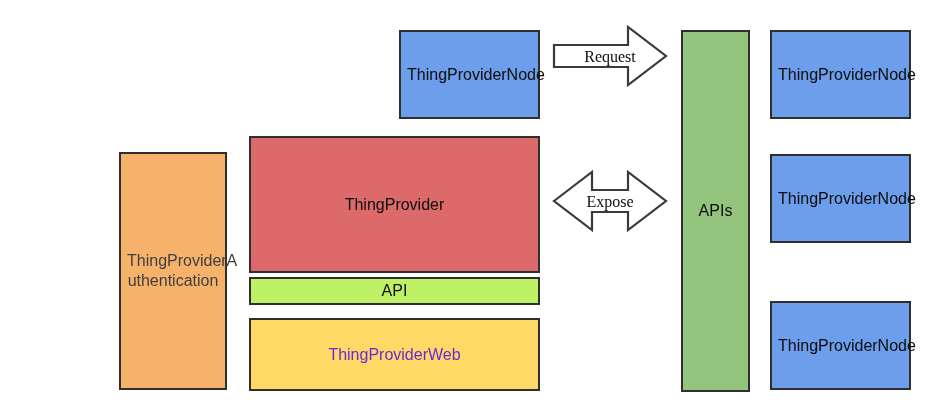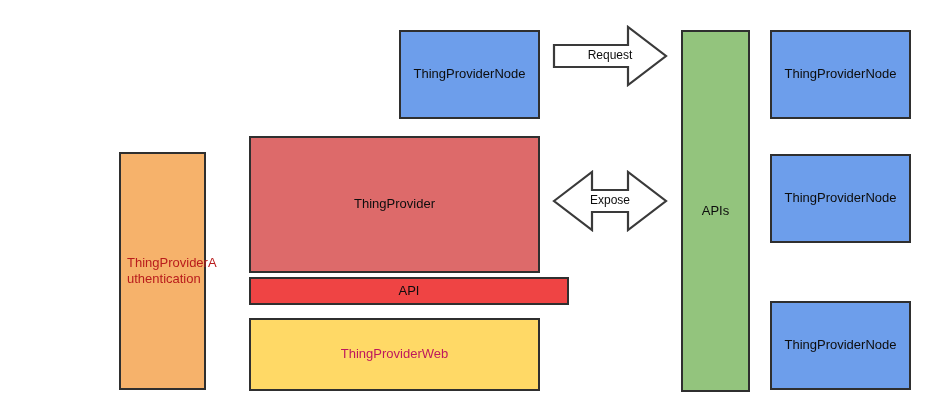--- a/index.html
+++ b/index.html
@@ -17,21 +17,21 @@
   }
   .node {
     position: absolute;
     box-sizing: border-box;
     border: 2px solid #2f2f2f;
     display: flex;
     align-items: center;
     justify-content: center;
     text-align: center;
     color: #0d0d0d;
-    font-size: 13px;
+    font-size: 16px;
     line-height: 1.25;
     padding: 12px 6px;
   }
   .node .label {
     display: block;
     width: 100%;
     white-space: pre-line;
   }
   .bold .label { font-weight: normal; }
 
@@ -40,44 +40,44 @@
   }
   .arrow-wrap svg {
     display: block;
     overflow: visible;
   }
   .arrow-label {
     position: absolute;
     left: 0;
     right: 0;
     text-align: center;
-    font-size: 12px;
+    font-size: 16px;
     color: #0d0d0d;
-    font-family: Liberation Sans, sans-serif;
+    font-family: Liberation Serif, serif;
   }
 </style>
 </head>
 <body>
 
 <div id="canvas" style="background: rgb(255, 255, 255);">
 
-  <div class="node" style="left: 119px; top: 152px; width: 87px; height: 238px; background: rgb(246, 178, 107); border-color: rgb(47, 47, 47); color: #b91c1c;">
+  <div class="node" style="left: 119px; top: 152px; width: 108px; height: 238px; background: rgb(246, 178, 107); border-color: rgb(47, 47, 47); color: #404040;">
     <span class="label">ThingProviderA
 uthentication</span>
   </div>
 
   <div class="node" style="left: 249px; top: 136px; width: 291px; height: 137px; background: rgb(221, 106, 106); border-color: rgb(47, 47, 47); color: rgb(13, 13, 13);">
     <span class="label">ThingProvider</span>
   </div>
 
-  <div class="node" style="left: 249px; top: 277px; width: 320px; height: 25px; background: #ef4444; border-color: rgb(47, 47, 47); color: rgb(13, 13, 13);">
+  <div class="node" style="left: 249px; top: 277px; width: 291px; height: 25px; background: #bef264; border-color: rgb(47, 47, 47); color: rgb(13, 13, 13);">
     <span class="label">API</span>
   </div>
 
-  <div class="node" style="left: 249px; top: 318px; width: 291px; height: 73px; background: rgb(255, 217, 102); border-color: rgb(47, 47, 47); color: #be185d;">
+  <div class="node" style="left: 249px; top: 318px; width: 291px; height: 73px; background: rgb(255, 217, 102); border-color: rgb(47, 47, 47); color: #6d28d9;">
     <span class="label">ThingProviderWeb</span>
   </div>
 
   <div class="node" style="left: 399px; top: 30px; width: 141px; height: 89px; background: rgb(109, 158, 235); border-color: rgb(47, 47, 47); color: rgb(13, 13, 13);">
     <span class="label">ThingProviderNode</span>
   </div>
 
   <div class="node bold" style="left: 681px; top: 30px; width: 69px; height: 362px; background: rgb(147, 196, 125); border-color: rgb(47, 47, 47); color: rgb(13, 13, 13);">
     <span class="label">APIs</span>
   </div>

